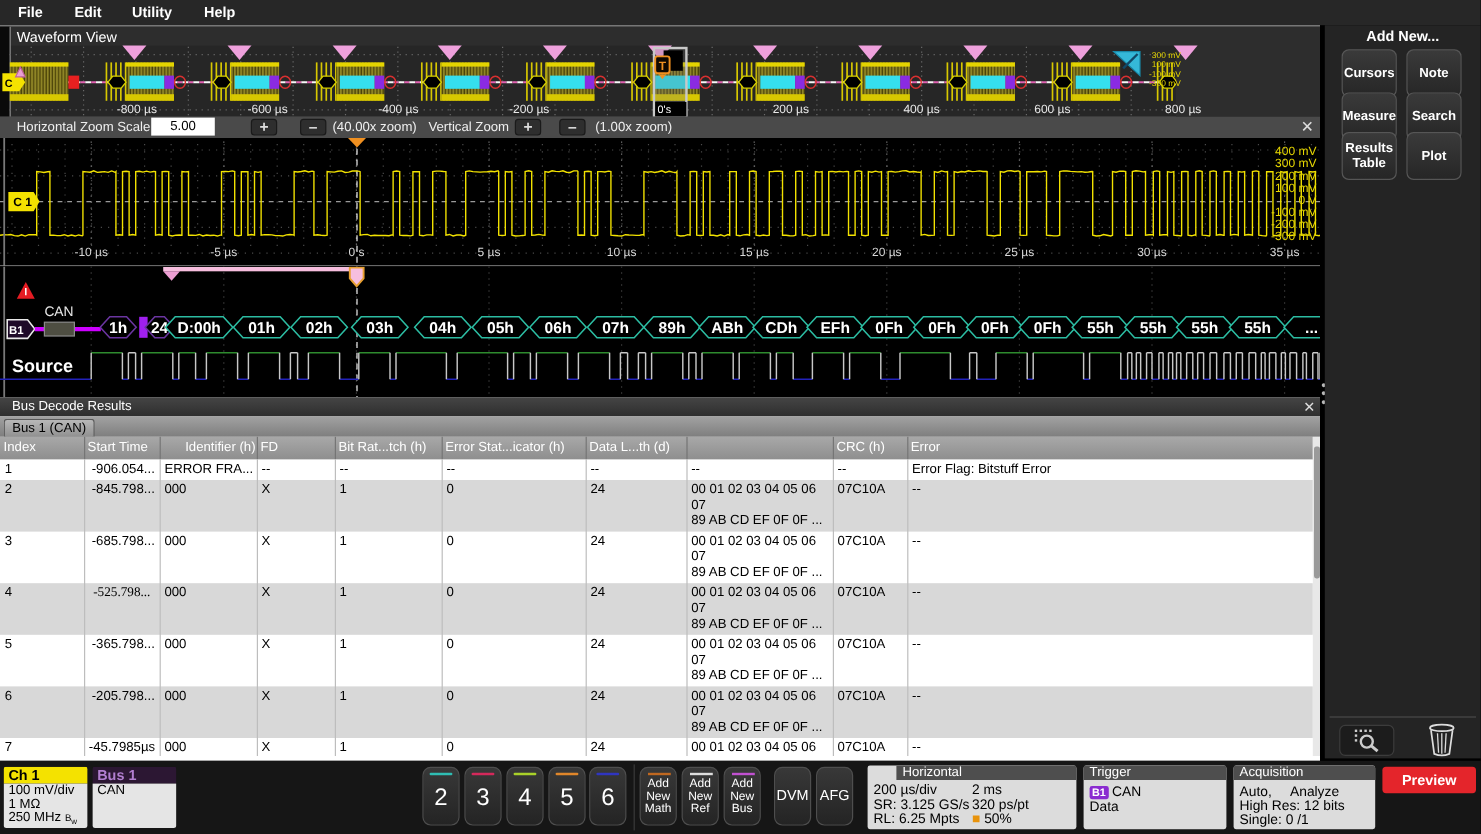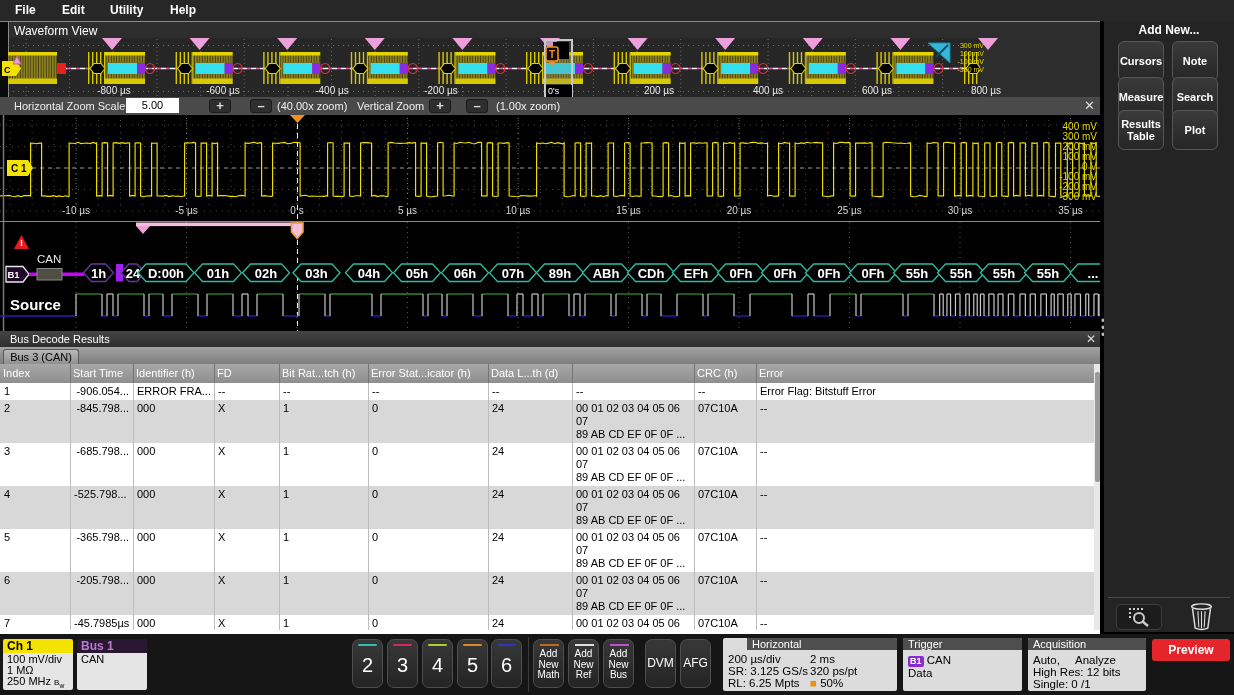--- a/index.html
+++ b/index.html
@@ -707,27 +707,27 @@
         <line x1="76" y1="94" x2="76" y2="72" stroke="#c8c8c8" stroke-width="1.2"></line>
       </svg>
   </div>
 
   <div class="abs" id="rtable">
     <div class="abs" id="rtitle">
         <span style="position:absolute;left:10px;top:2px">Bus Decode Results</span>
       <span style="position:absolute;left:1086px;top:1px;font-size:12px;color:#ddd">✕</span>
       </div>
     <div class="abs" id="rtabs">
-        <div class="abs" id="rtab1">Bus 3 (CAN)</div>
+        <div class="abs" id="rtab1">Bus 1 (CAN)</div>
       </div>
     <div class="abs" id="rhead">
         <div style="left: 3px; width: 66px;">Index</div>
         <div style="left: 73px; width: 59px;">Start Time</div>
         <div style="position: absolute; left: 70px; top: 0px; width: 1px; height: 19px; background: rgb(117, 117, 117);"></div>
-        <div style="left: 136px; width: 77px;">Identifier (h)</div>
+        <div style="left: 136px; width: 77px; text-align: right;">Identifier (h)</div>
         <div style="position: absolute; left: 133px; top: 0px; width: 1px; height: 19px; background: rgb(117, 117, 117);"></div>
         <div style="left: 217px; width: 61px;">FD</div>
         <div style="position: absolute; left: 214px; top: 0px; width: 1px; height: 19px; background: rgb(117, 117, 117);"></div>
         <div style="left: 282px; width: 85px;">Bit Rat...tch (h)</div>
         <div style="position: absolute; left: 279px; top: 0px; width: 1px; height: 19px; background: rgb(117, 117, 117);"></div>
         <div style="left: 371px; width: 116px;">Error Stat...icator (h)</div>
         <div style="position: absolute; left: 368px; top: 0px; width: 1px; height: 19px; background: rgb(117, 117, 117);"></div>
         <div style="left: 491px; width: 80px;">Data L...th (d)</div>
         <div style="position: absolute; left: 488px; top: 0px; width: 1px; height: 19px; background: rgb(117, 117, 117);"></div>
         <div style="left: 550px; width: 118px; margin-top: 21px;">Data (h)</div>
@@ -773,21 +773,21 @@
           <div class="tc" style="left: 372px; width: 112px;">0</div>
           <div class="tc" style="left: 492px; width: 76px;">24</div>
           <div class="tc tcd" style="left: 576px; width: 114px;">00 01 02 03 04 05 06
 07
 89 AB CD EF 0F 0F ...</div>
           <div class="tc" style="left: 698px; width: 54px;">07C10A</div>
           <div class="tc" style="left: 760px; width: 330px;">--</div>
         </div>
         <div class="trow alt" style="top: 103px; height: 43px;">
           <div class="tc" style="left: 4px; width: 62px;">4</div>
-          <div class="tc" style="left: 74px; width: 55px; text-align: left;">-525.798...</div>
+          <div class="tc" style="left: 74px; width: 55px; text-align: center; font-family: Liberation Serif, serif;">-525.798...</div>
           <div class="tc" style="left: 137px; width: 73px;">000</div>
           <div class="tc" style="left: 218px; width: 57px;">X</div>
           <div class="tc" style="left: 283px; width: 81px;">1</div>
           <div class="tc" style="left: 372px; width: 112px;">0</div>
           <div class="tc" style="left: 492px; width: 76px;">24</div>
           <div class="tc tcd" style="left: 576px; width: 114px;">00 01 02 03 04 05 06
 07
 89 AB CD EF 0F 0F ...</div>
           <div class="tc" style="left: 698px; width: 54px;">07C10A</div>
           <div class="tc" style="left: 760px; width: 330px;">--</div>

